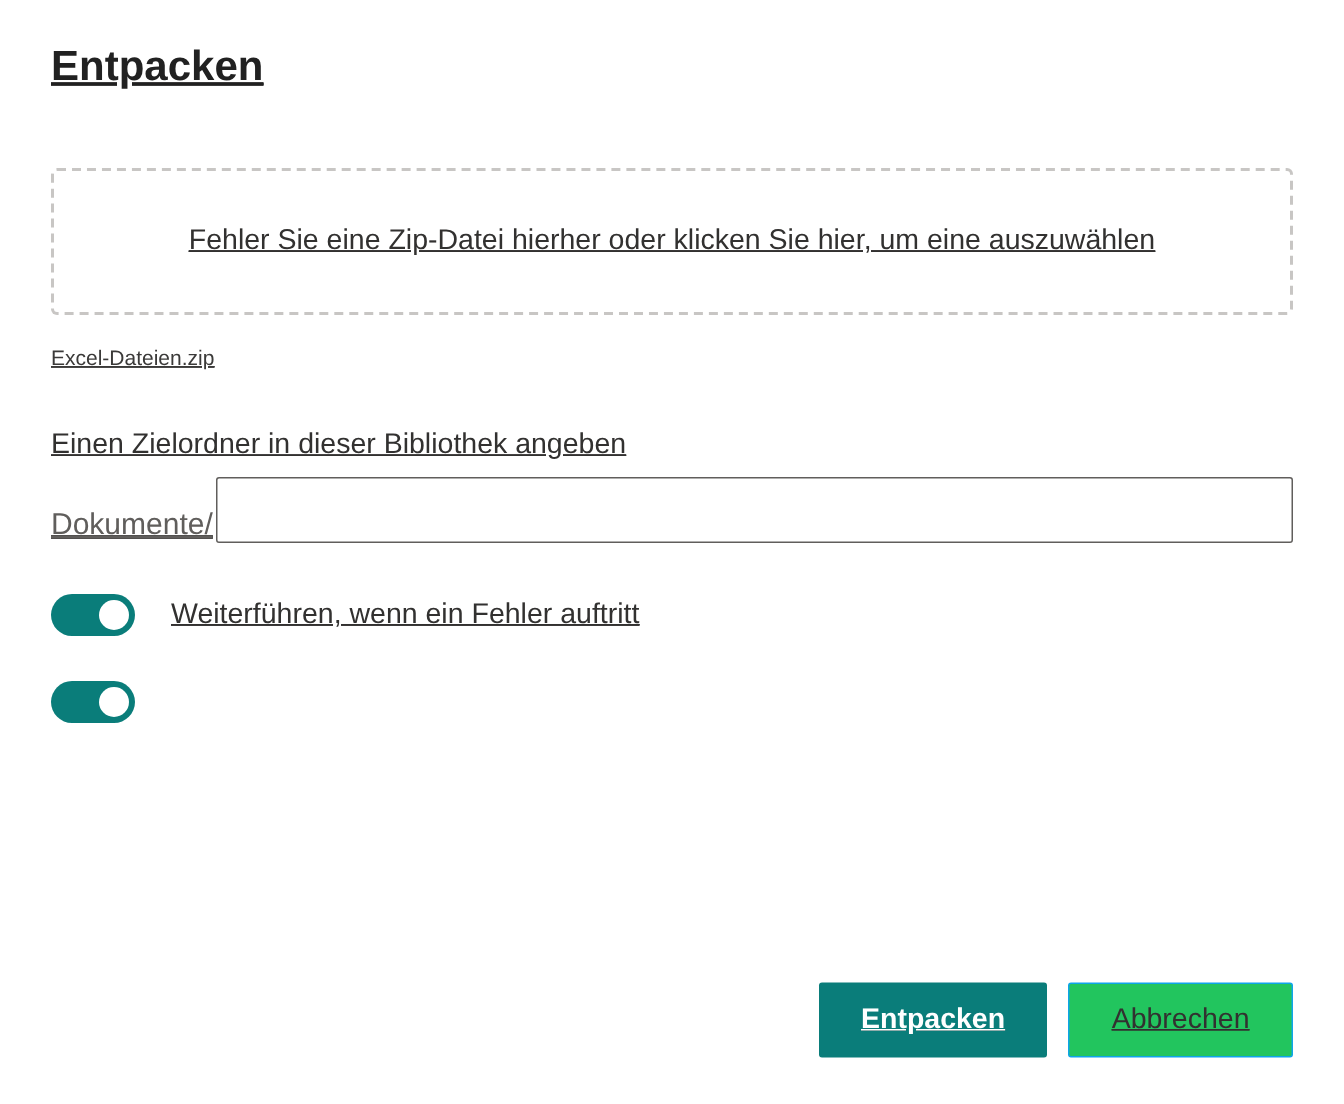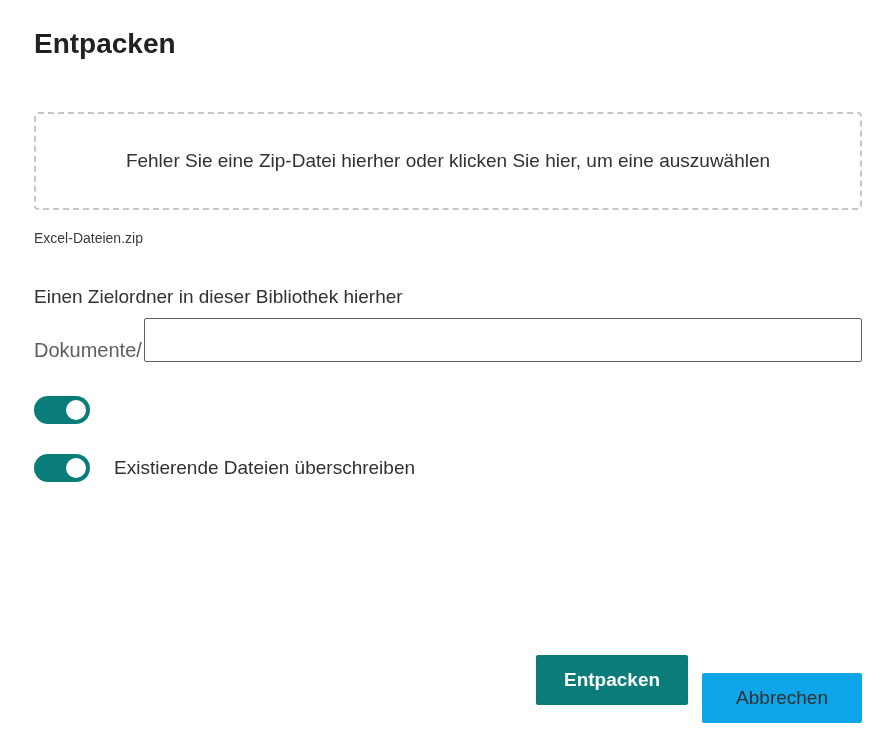--- a/index.html
+++ b/index.html
@@ -1,18 +1,19 @@
 <!DOCTYPE html>
 <html><head>
   <meta charset="utf-8">
   <style>
     * {
       box-sizing: border-box;
       margin: 0;
       padding: 0;
+      text-decoration: underline;
     }
     body {
       font-family: "Segoe UI", -apple-system, BlinkMacSystemFont, sans-serif;
       background: #ffffff;
       width: 896px;
       height: 736px;
       padding: 28px 34px;
       color: #323130;
     }
     .page-title {
@@ -112,52 +113,51 @@
       align-items: center;
       justify-content: center;
     }
     .btn-primary {
       background: #0a7d7a;
       color: #ffffff;
       border: none;
       font-weight: 600;
     }
     .btn-secondary {
-      background: #0ea5e9;
+      background: #22c55e;
       color: #323130;
-      border: 6px solid #0ea5e9;
-      margin-top: 18px;
+      border: 1px solid #0ea5e9;
     }
   </style>
 </head>
 <body>
 
 <h1 class="page-title">Entpacken</h1>
 
 <div class="dropzone">
   <span>Fehler Sie eine Zip-Datei hierher oder klicken Sie hier, um eine auszuwählen</span>
 </div>
 
 <div class="filename">Excel-Dateien.zip</div>
 
-<div class="field-label">Einen Zielordner in dieser Bibliothek hierher</div>
+<div class="field-label">Einen Zielordner in dieser Bibliothek angeben</div>
 <div class="path-row">
   <span class="path-prefix">Dokumente/</span>
   <input type="text" class="path-input" value="" style="">
 </div>
 
 <div class="toggle-row">
   <div class="toggle on">
     <div class="toggle-knob"></div>
   </div>
+  <span class="toggle-label">Weiterführen, wenn ein Fehler auftritt</span>
 </div>
 
 <div class="toggle-row">
   <div class="toggle on">
     <div class="toggle-knob"></div>
   </div>
-  <span class="toggle-label">Existierende Dateien überschreiben</span>
 </div>
 
 <div class="button-row">
   <button class="btn btn-primary">Entpacken</button>
   <button class="btn btn-secondary">Abbrechen</button>
 </div>
 
 </body></html>

